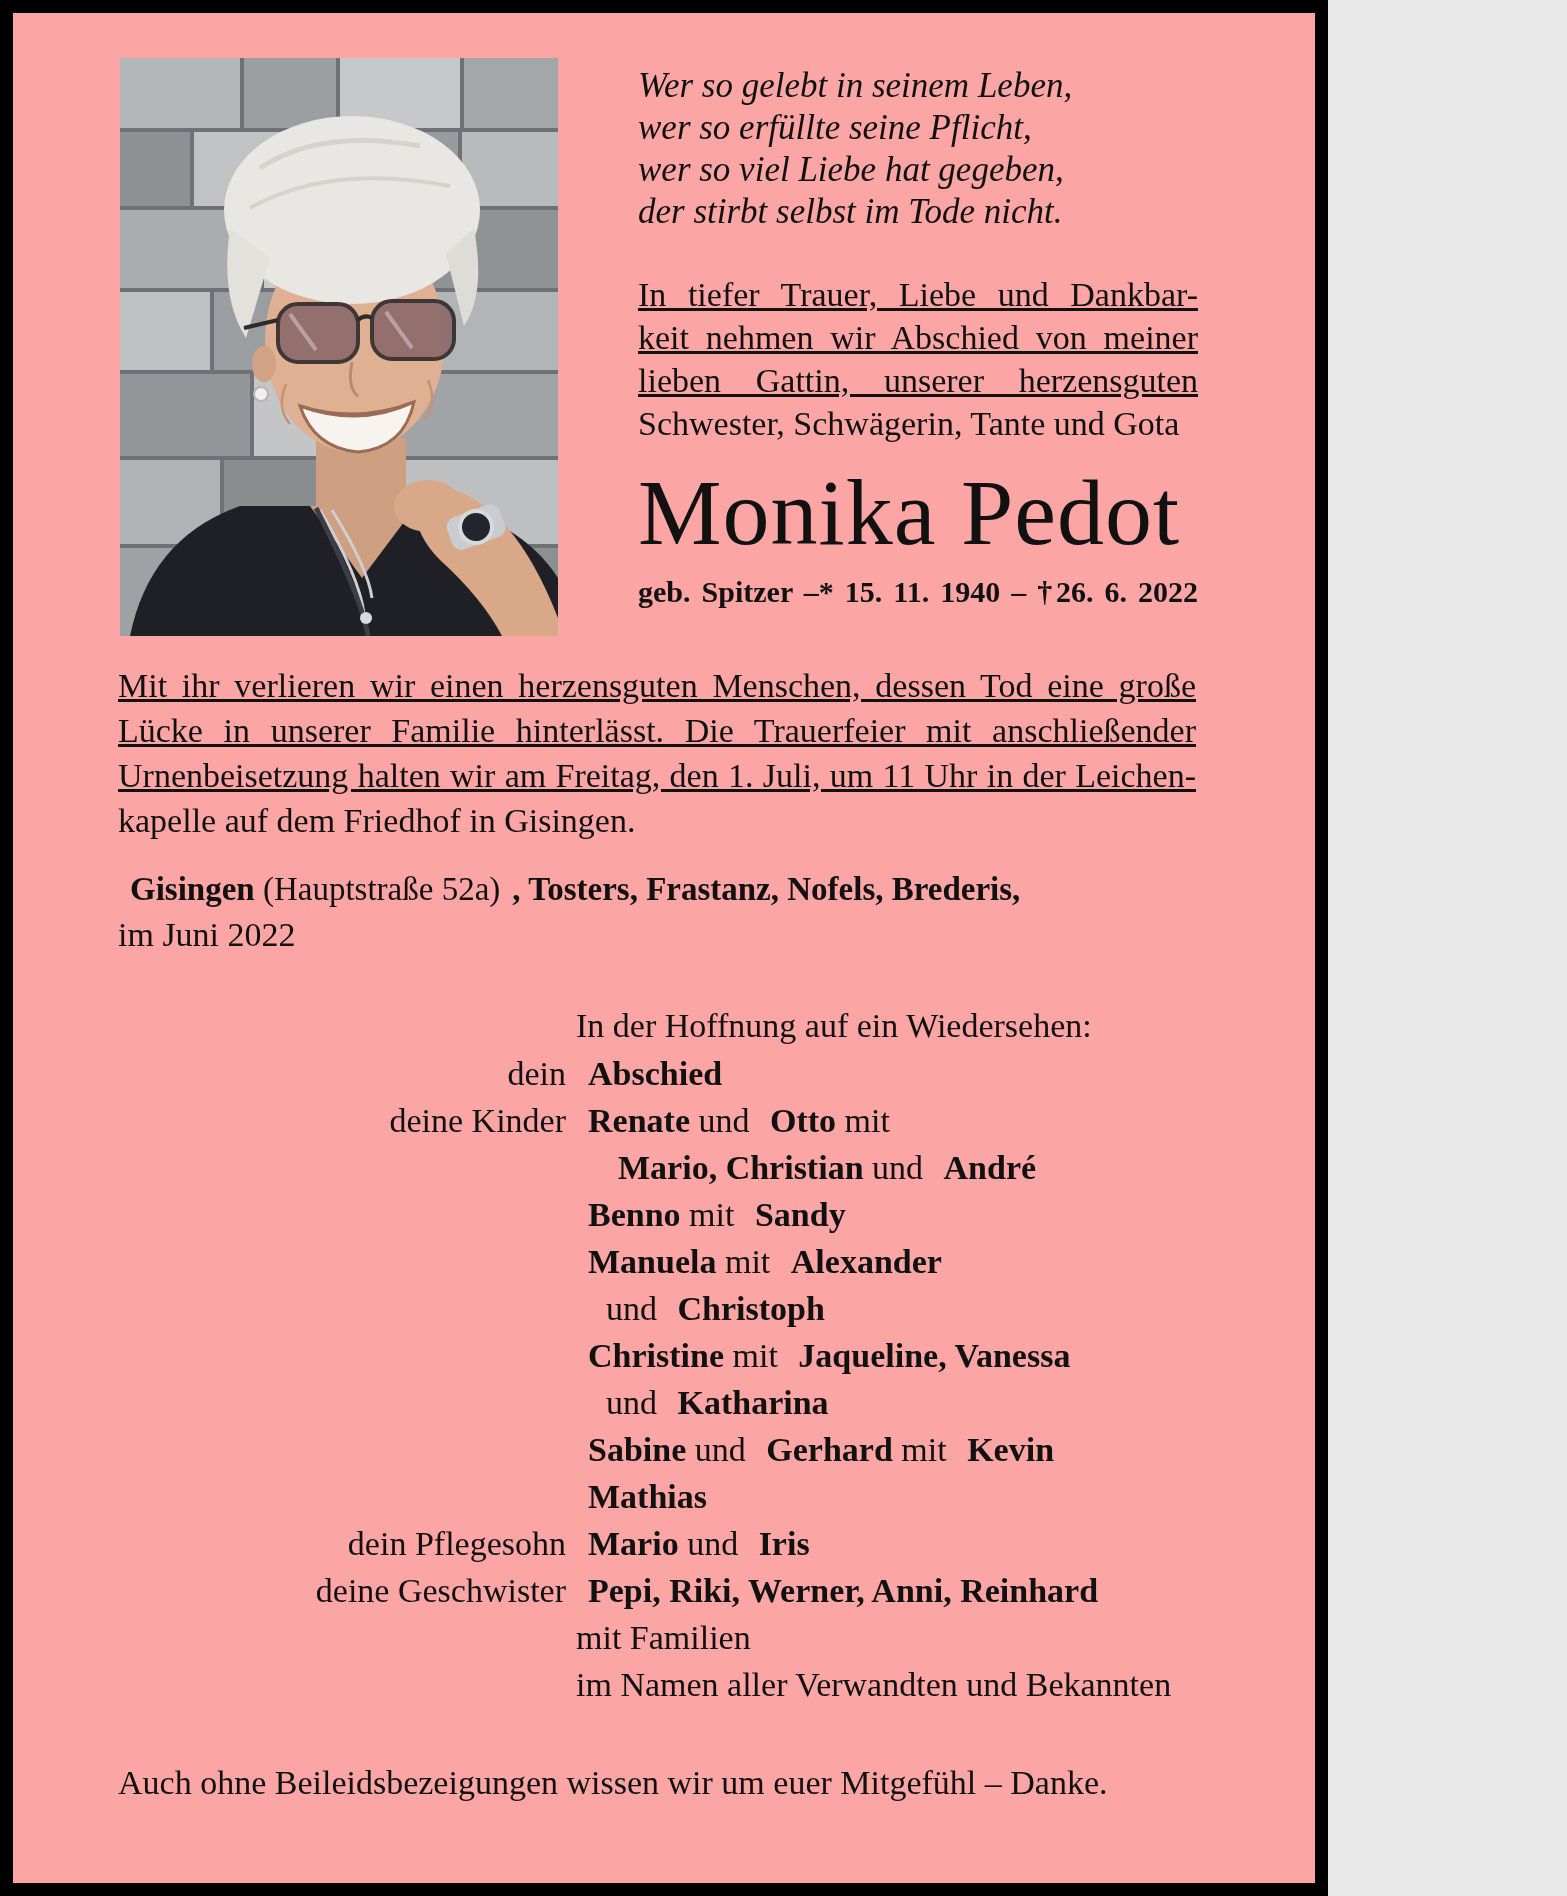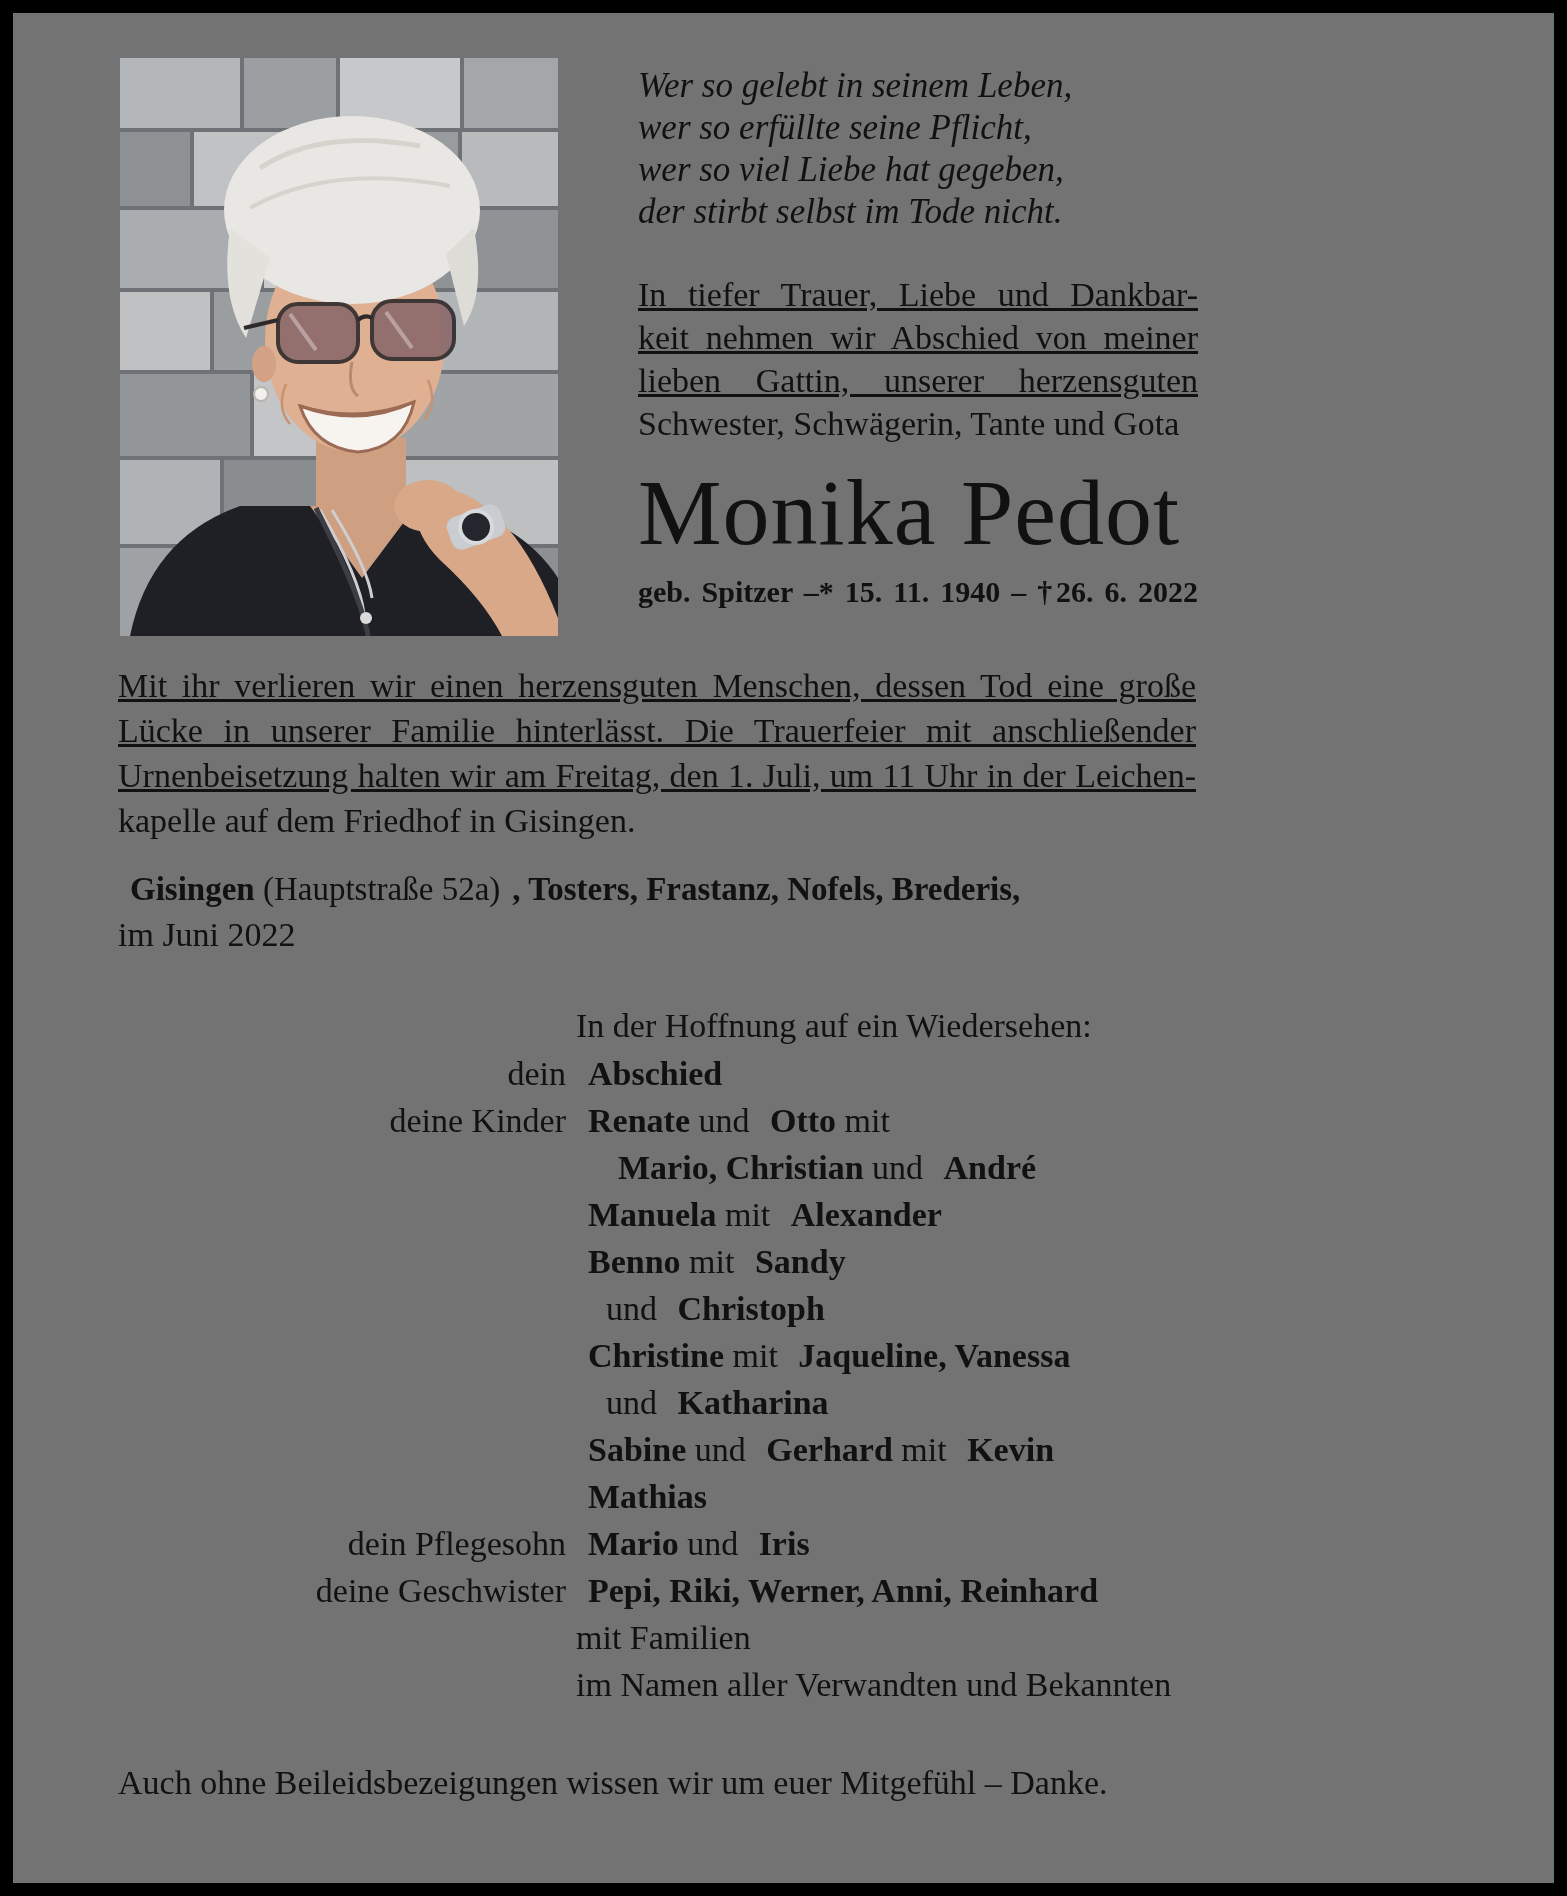--- a/index.html
+++ b/index.html
@@ -4,23 +4,23 @@
 <style>
   * { margin: 0; padding: 0; box-sizing: border-box; }
   html, body { background: #e8e8e8; }
   body {
     width: 1567px;
     font-family: "Liberation Serif", "DejaVu Serif", serif;
     color: #111111;
   }
   .page {
     position: relative;
-    width: 1567px;
+    width: 1328px;
     height: 1896px;
-    background: #737373;
+    background: #fca5a5;
     border: 13px solid #000000;
     overflow: hidden;
   }
   .photo {
     position: absolute;
     left: 107px;
     top: 45px;
     width: 438px;
     height: 578px;
     overflow: hidden;
@@ -196,25 +196,25 @@
         <div class="frow">
           <div class="flabel">deine Kinder</div>
           <div class="fnames"><span class="b">Renate</span><span> und </span><span class="b">Otto</span><span> mit</span></div>
         </div>
         <div class="frow">
           <div class="flabel"></div>
           <div class="fnames find"><span class="b">Mario, Christian</span><span> und </span><span class="b">André</span></div>
         </div>
         <div class="frow">
           <div class="flabel"></div>
+          <div class="fnames"><span class="b">Benno</span><span> mit </span><span class="b">Sandy</span></div>
+        </div>
+        <div class="frow">
+          <div class="flabel"></div>
           <div class="fnames"><span class="b">Manuela</span><span> mit </span><span class="b">Alexander</span></div>
-        </div>
-        <div class="frow">
-          <div class="flabel"></div>
-          <div class="fnames"><span class="b">Benno</span><span> mit </span><span class="b">Sandy</span></div>
         </div>
         <div class="frow">
           <div class="flabel"></div>
           <div class="fnames find"><span>und </span><span class="b">Christoph</span></div>
         </div>
         <div class="frow">
           <div class="flabel"></div>
           <div class="fnames"><span class="b">Christine</span><span> mit </span><span class="b">Jaqueline, Vanessa</span></div>
         </div>
         <div class="frow">

